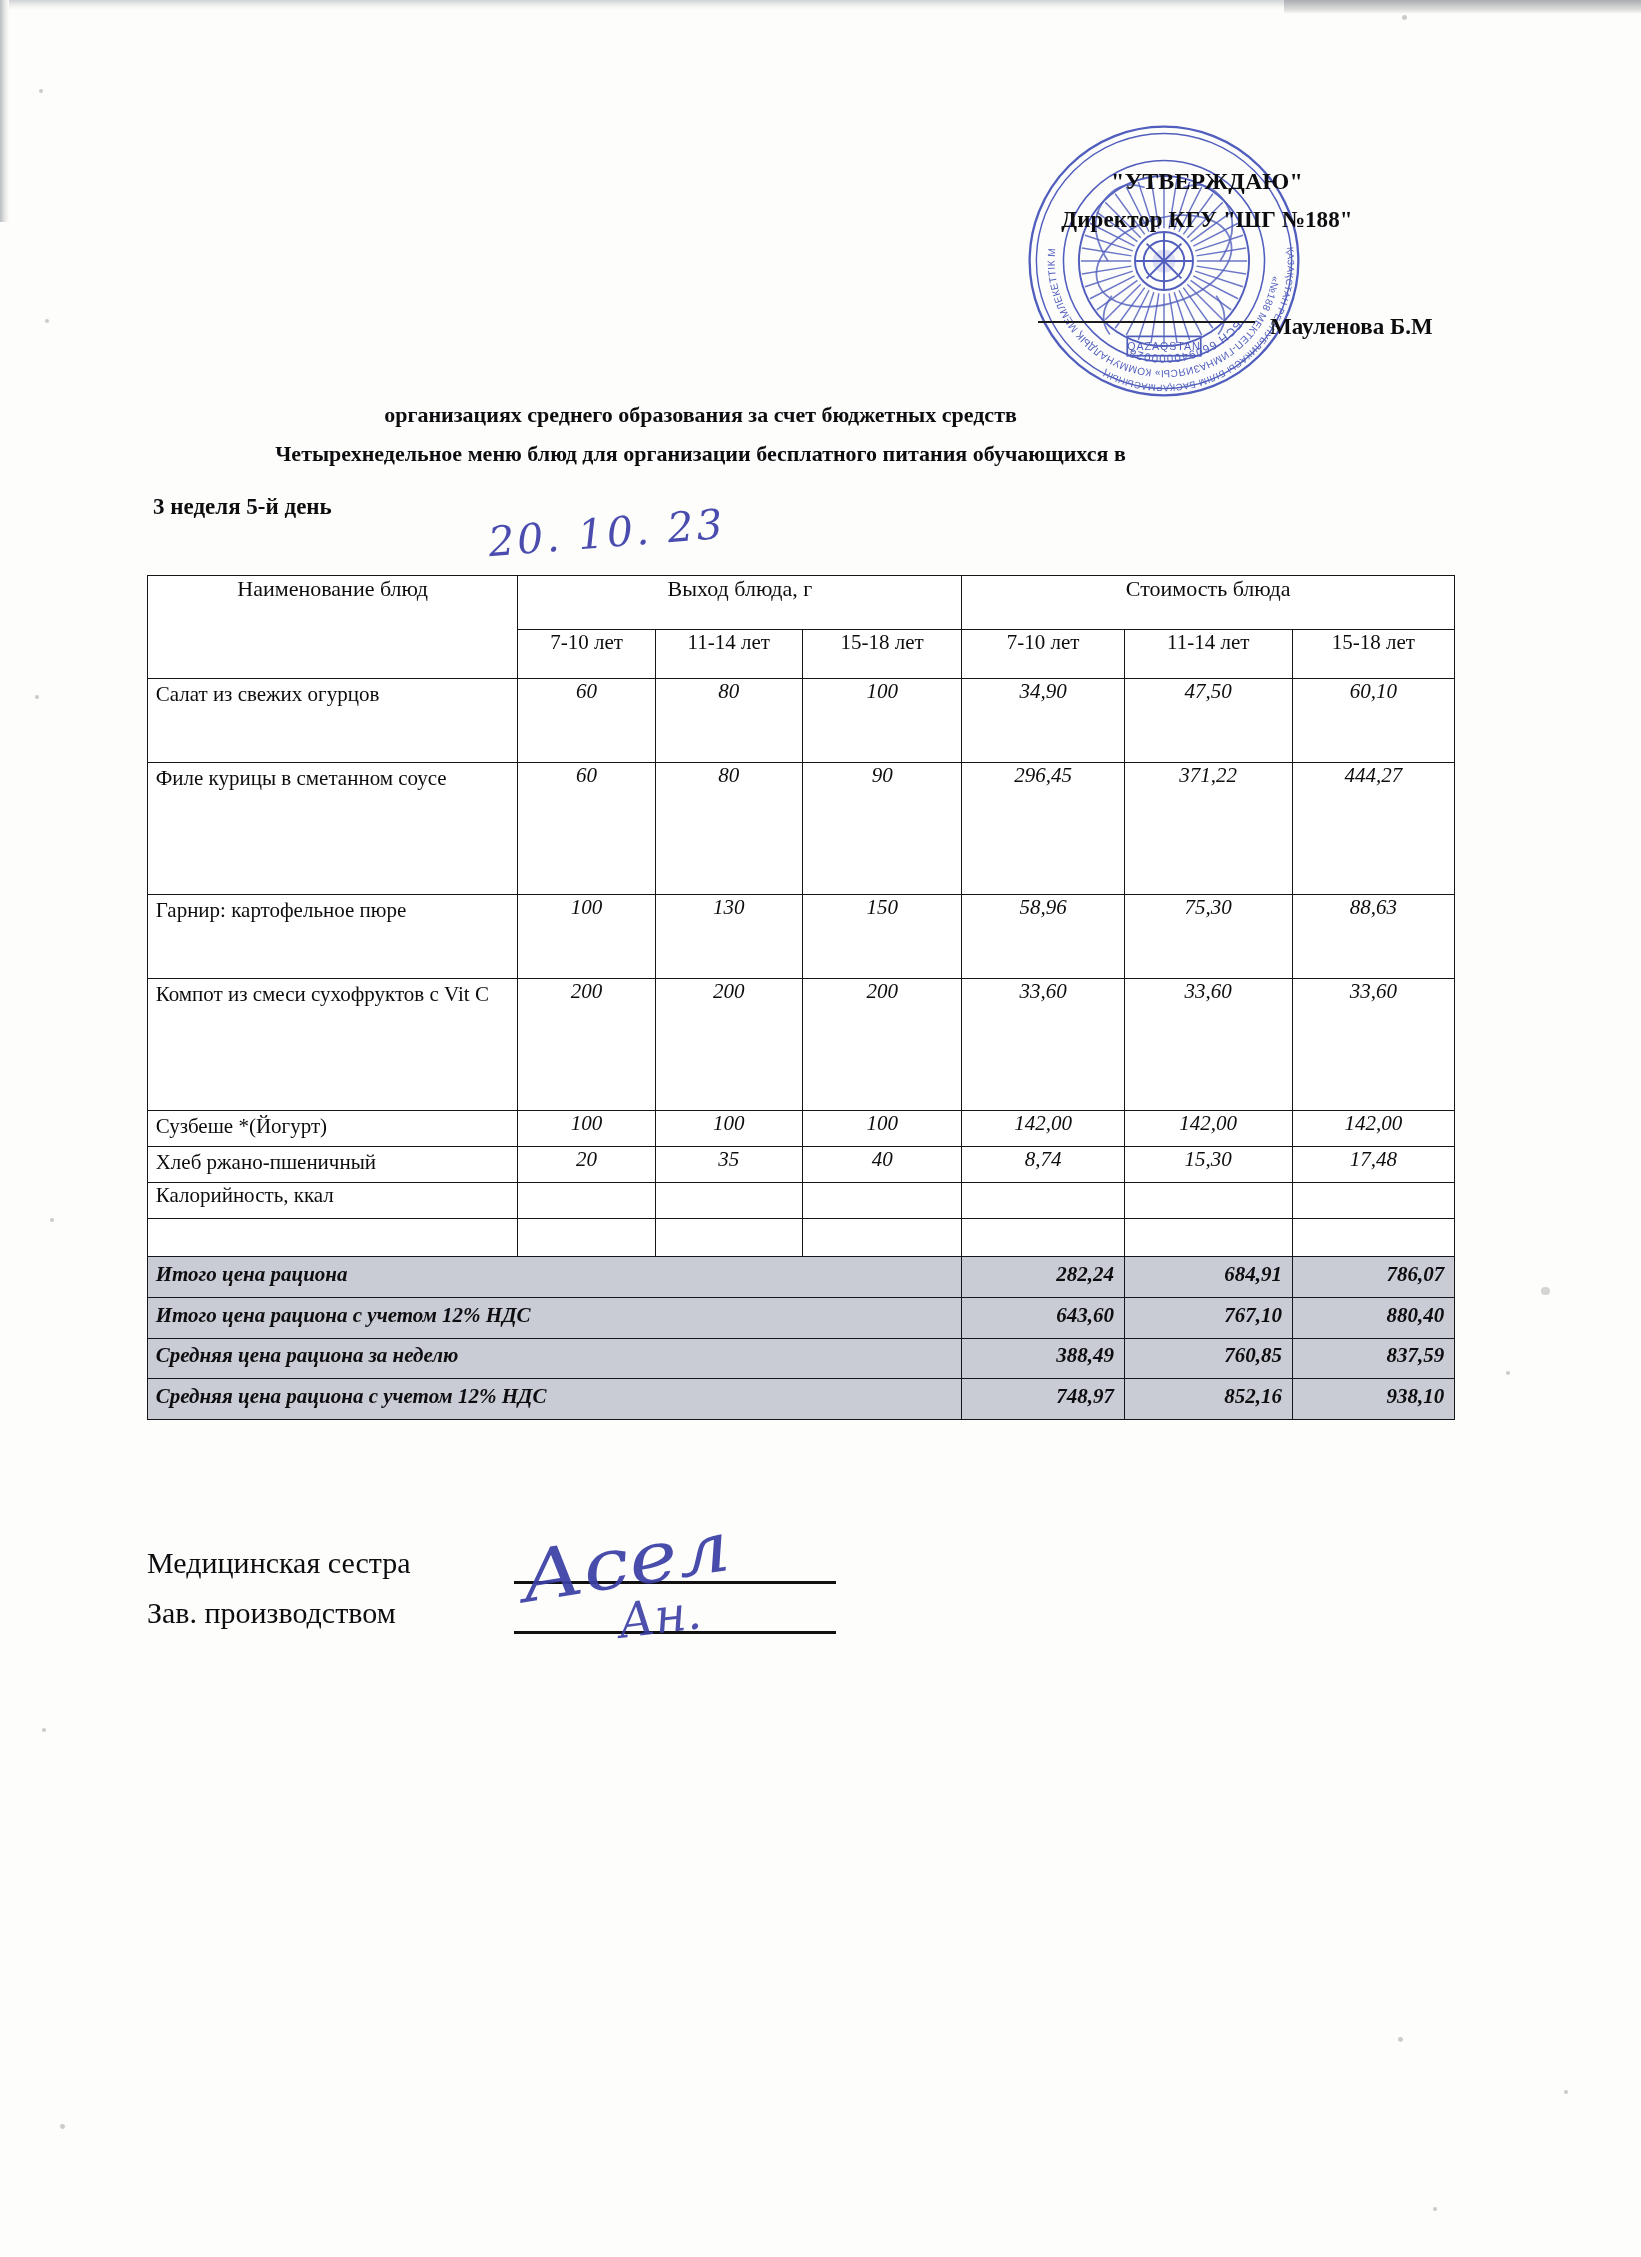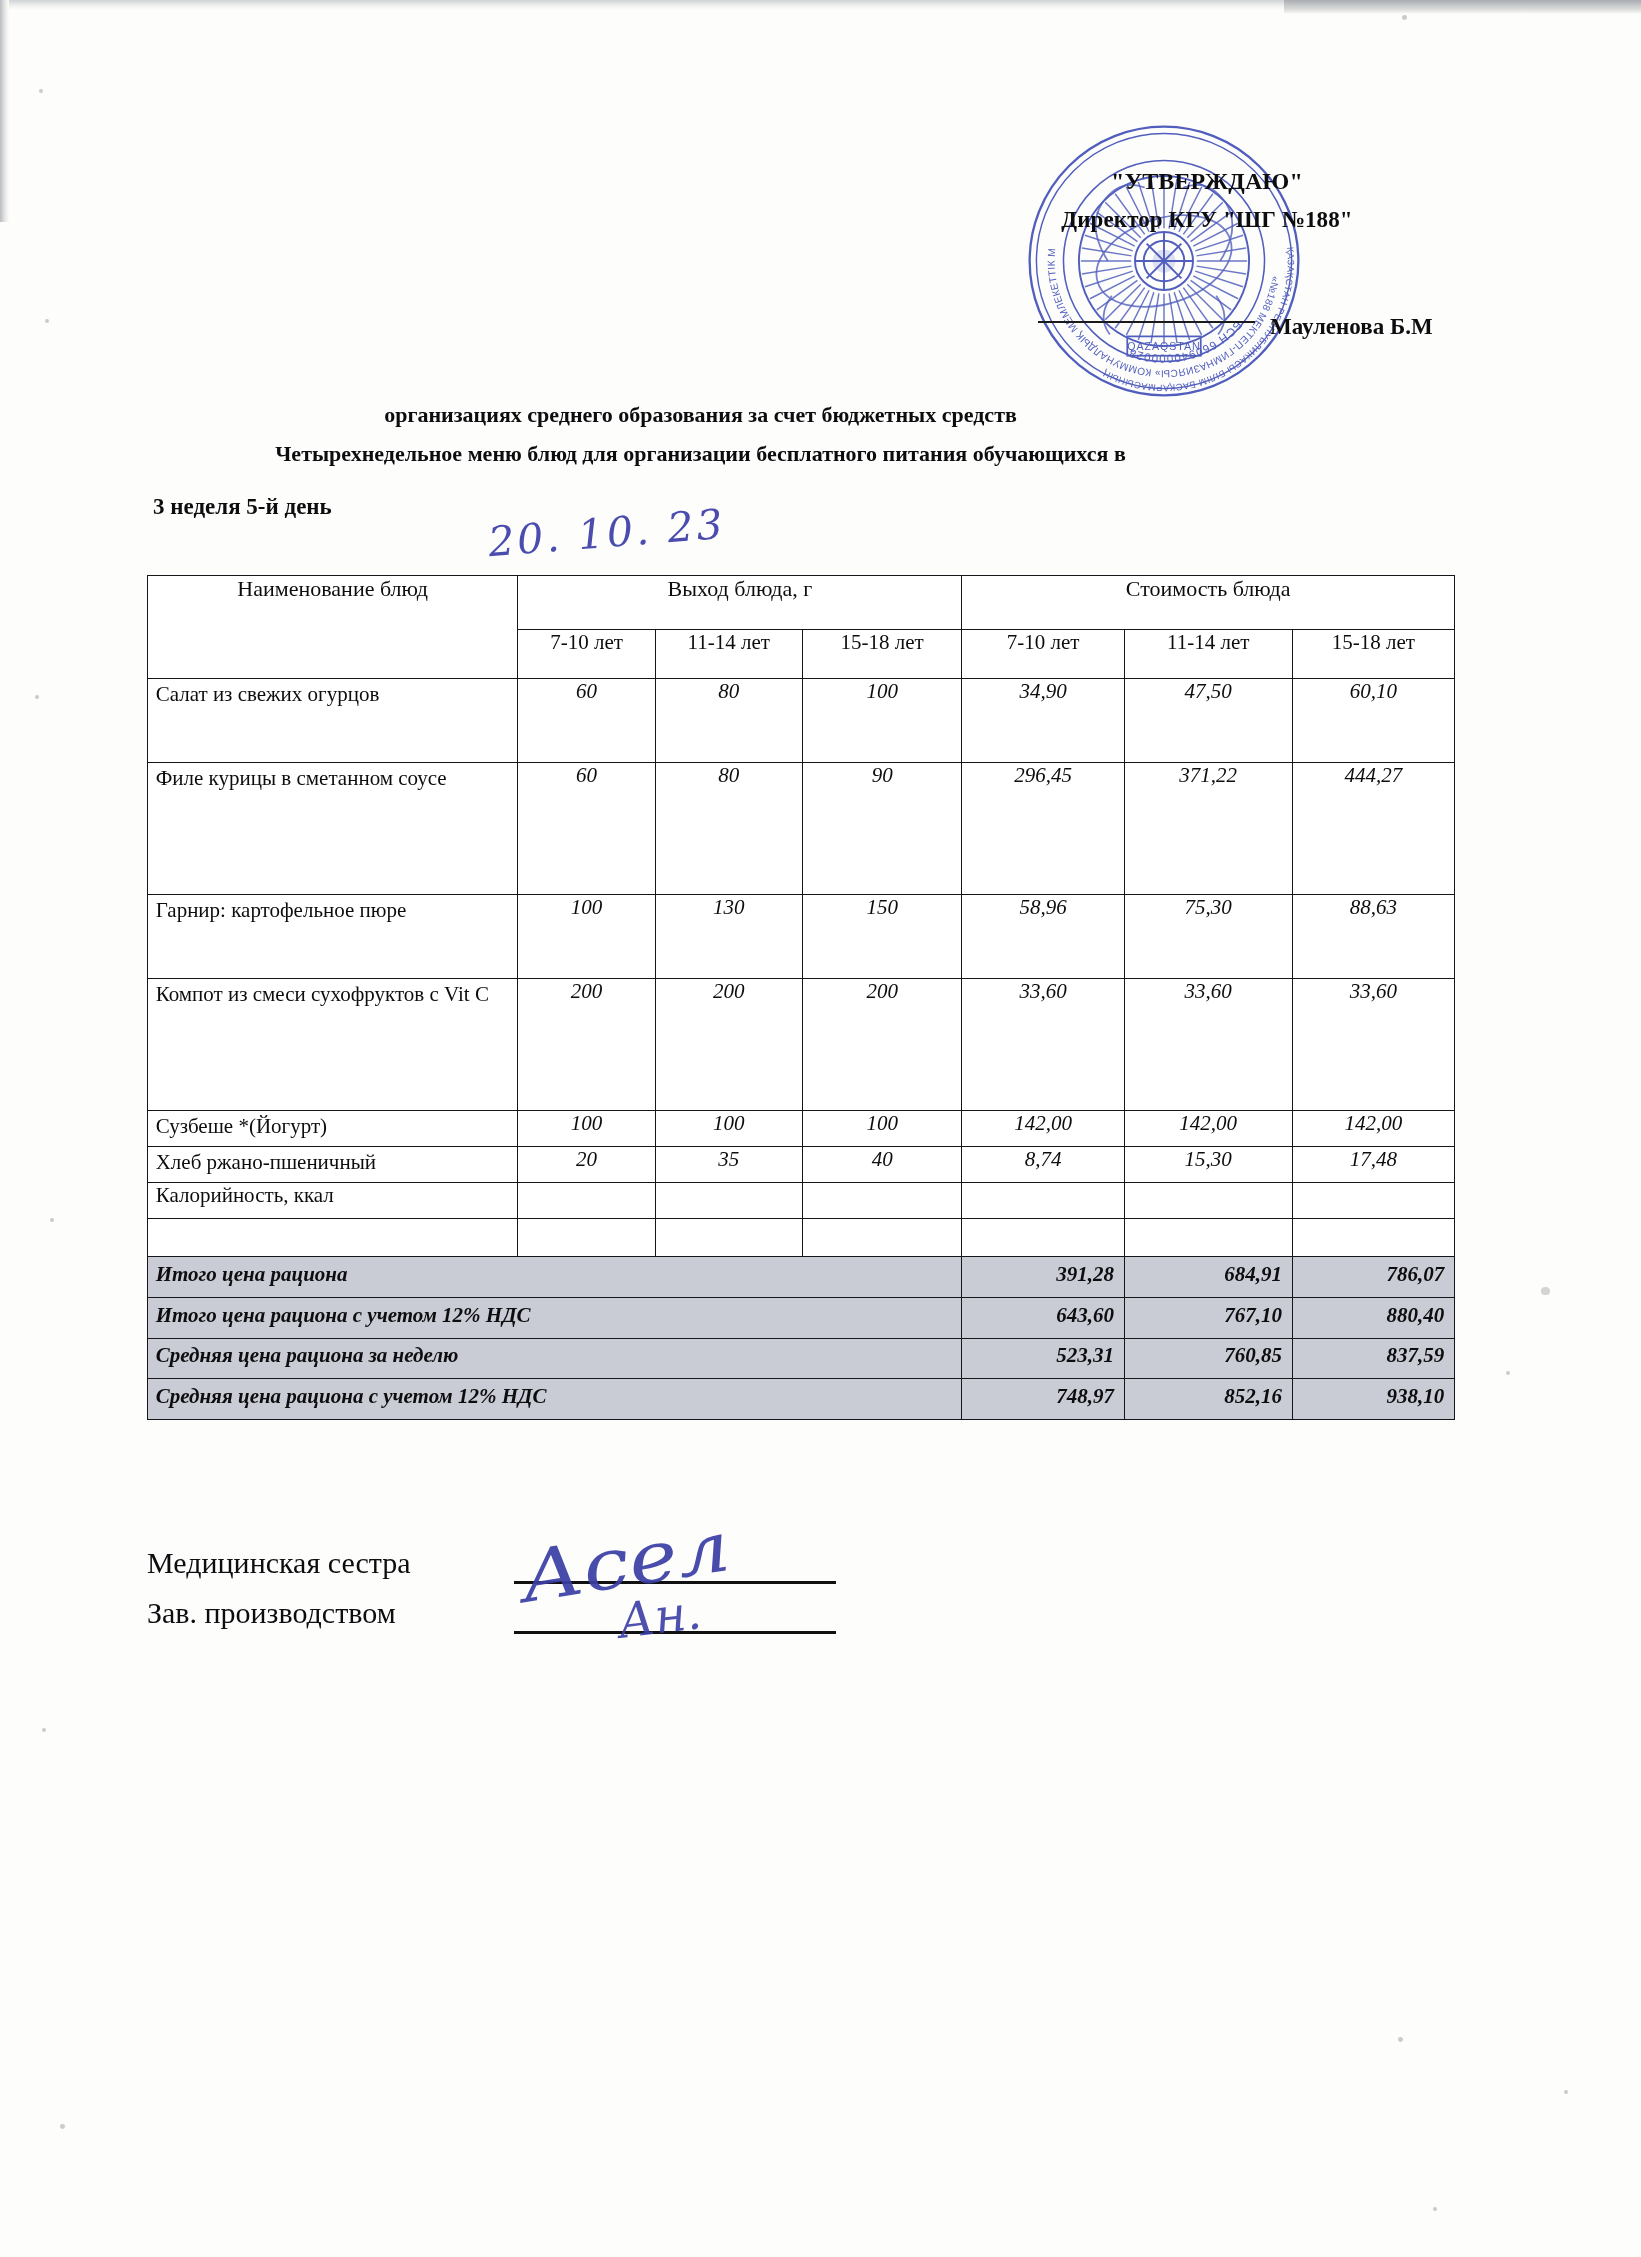--- a/index.html
+++ b/index.html
@@ -448,33 +448,33 @@
         <td></td>
         <td></td>
         <td></td>
         <td></td>
         <td></td>
         <td></td>
       </tr>
 
       <tr class="sum">
         <td class="sumlabel" colspan="4">Итого цена рациона</td>
-        <td class="sumval">391,28</td>
+        <td class="sumval">282,24</td>
         <td class="sumval">684,91</td>
         <td class="sumval">786,07</td>
       </tr>
       <tr class="sum">
         <td class="sumlabel" colspan="4">Итого цена рациона с учетом 12% НДС</td>
         <td class="sumval">643,60</td>
         <td class="sumval">767,10</td>
         <td class="sumval">880,40</td>
       </tr>
       <tr class="sum">
         <td class="sumlabel" colspan="4">Средняя цена рациона за неделю</td>
-        <td class="sumval">523,31</td>
+        <td class="sumval">388,49</td>
         <td class="sumval">760,85</td>
         <td class="sumval">837,59</td>
       </tr>
       <tr class="sum">
         <td class="sumlabel" colspan="4">Средняя цена рациона с учетом 12% НДС</td>
         <td class="sumval">748,97</td>
         <td class="sumval">852,16</td>
         <td class="sumval">938,10</td>
       </tr>
     </tbody>

